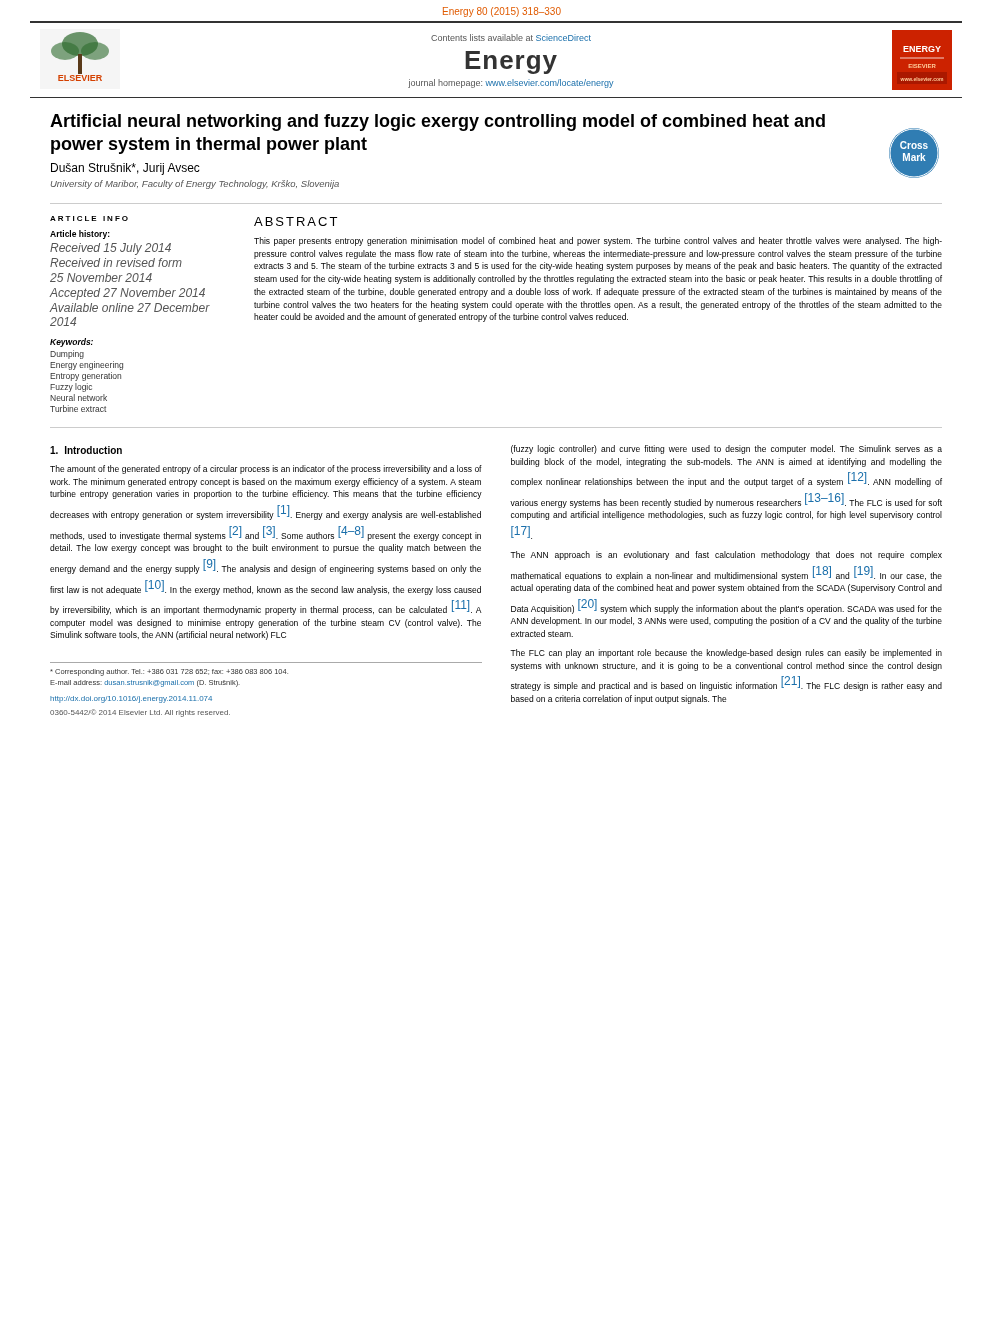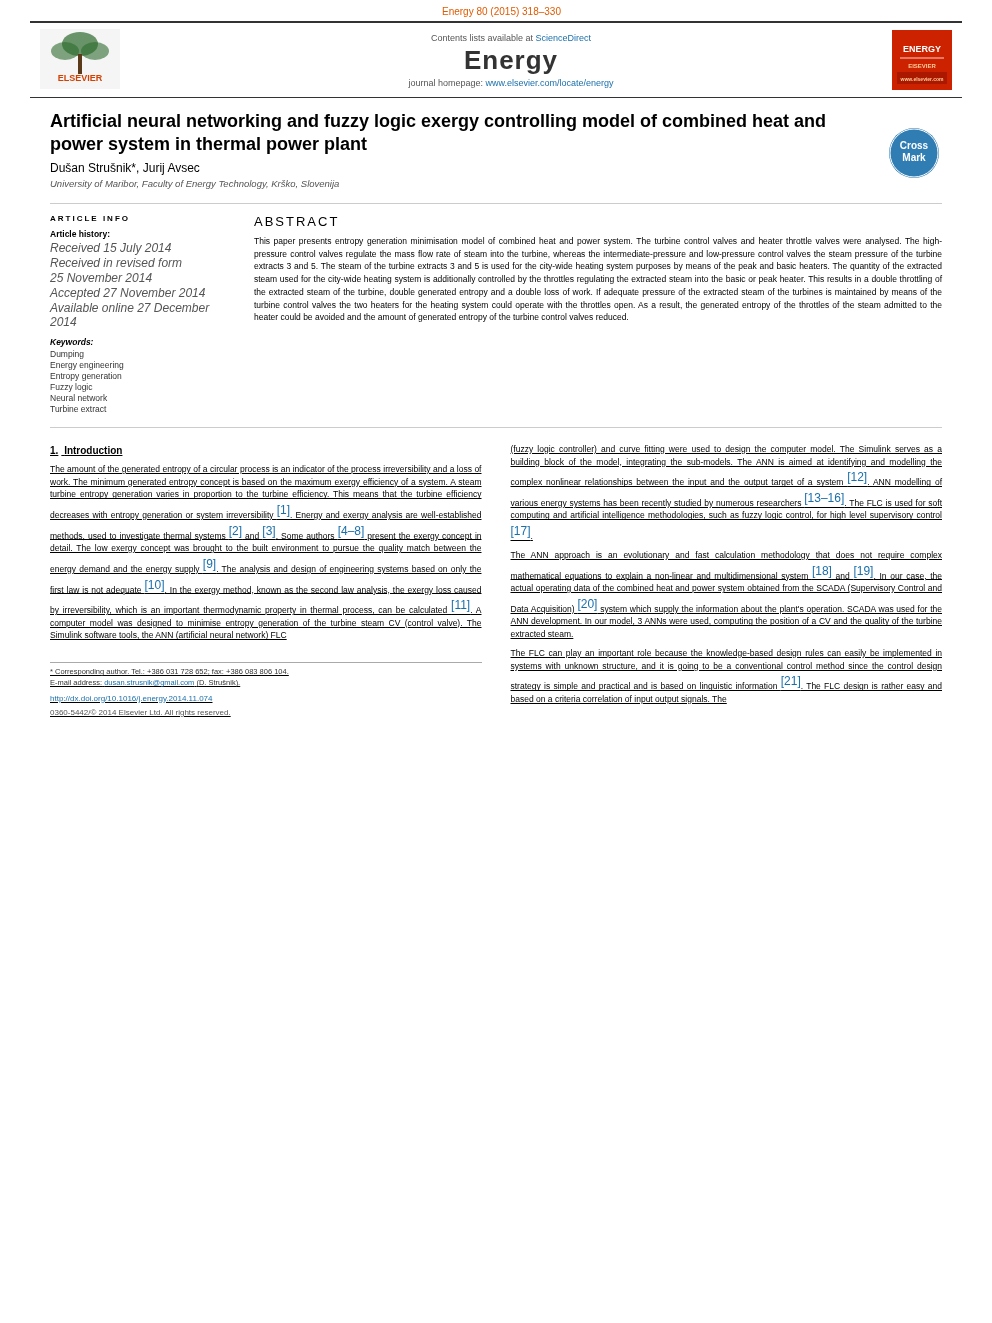--- a/index.html
+++ b/index.html
@@ -219,21 +219,20 @@
       text-align: right;
       font-size: 8px;
       color: #555;
       margin-top: 6px;
     }
 
     .main-body {
       margin-top: 15px;
       display: flex;
       gap: 29px;
-      text-decoration: underline;
     }
 
     .left-col {
       flex: 1;
       font-size: 8.5px;
       font-family: Arial, sans-serif;
       line-height: 1.5;
       text-align: justify;
     }
 

